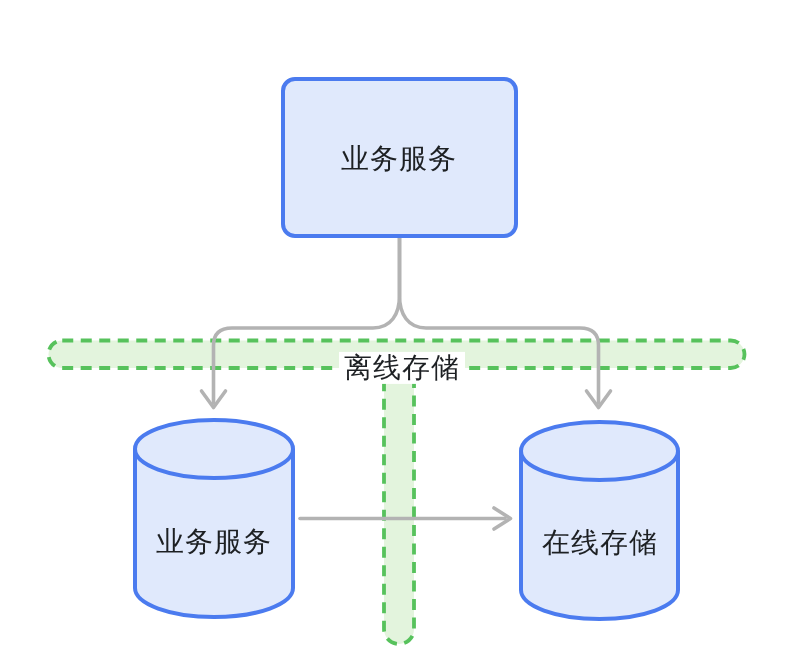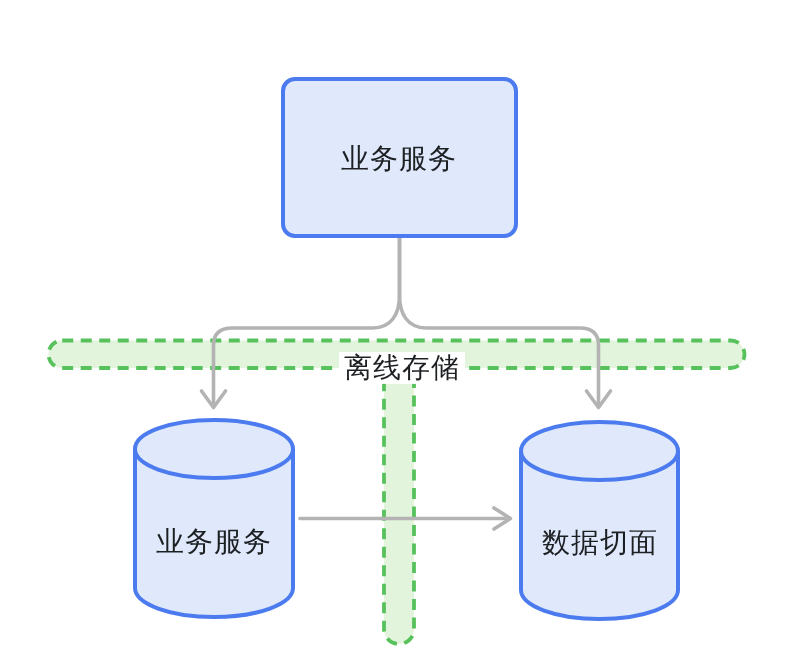--- a/index.html
+++ b/index.html
@@ -93,15 +93,15 @@
       <ellipse cx="599.5" cy="419" rx="78.5" ry="29" class="node-shape"></ellipse>
     </g>
   </svg>
 
   <div class="label" style="left:399px; top:127px;">业务服务</div>
 
   <div class="label aspect-label" style="left:402px; top:336px;">离线存储</div>
 
   <div class="label" style="left:214px; top:510px;">业务服务</div>
 
-  <div class="label" style="left:600px; top:511px;">数据切面</div>
+  <div class="label" style="left:600px; top:511px;">在线存储</div>
 
 </div>
 
 </body></html>

